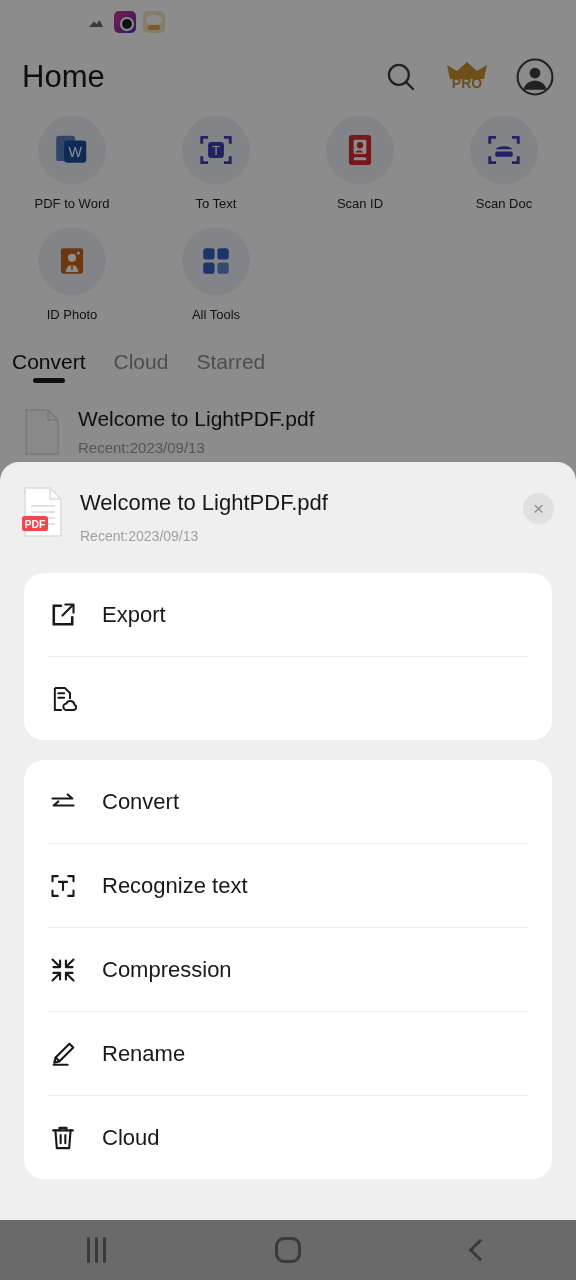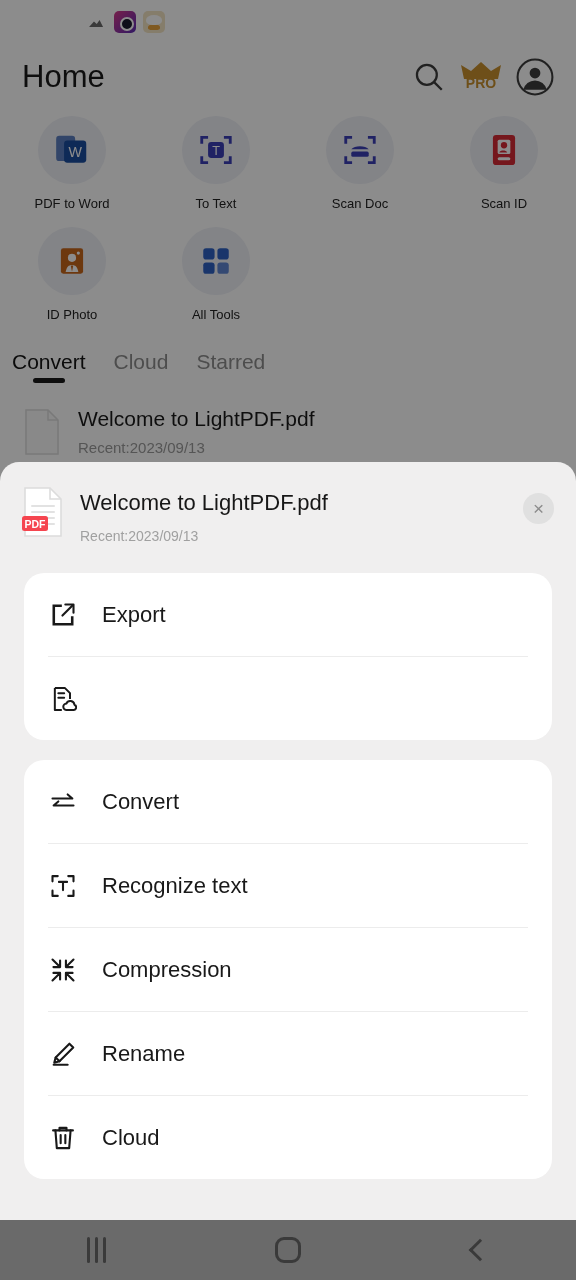--- a/index.html
+++ b/index.html
@@ -42,21 +42,21 @@
      border-radius:50% 50% 40% 40%; background:#fff; box-shadow:0 7px 0 -2px #e8a33d;}
   .dot-small { width:7px; height:7px; border-radius:50%; background:#ffffff; display:inline-block; }
   .bat { width: 15px; height: 22px; background:#fff; border-radius:3px; position: relative; }
   .bat:before { content:""; position:absolute; top:-3px; left:4px; width:7px; height:3px; background:#fff; border-radius:2px;}
 
   #app-header {
     display: flex; align-items: center;
     padding: 14px 22px 10px 22px;
   }
   #app-header .title { font-size: 31px; color: #1b1b1b; font-weight: 400; }
-  #app-header .actions { margin-left: auto; display: flex; align-items: center; gap: 12px; }
+  #app-header .actions { margin-left: auto; display: flex; align-items: center; gap: 26px; }
 
   .toolgrid { padding: 10px 0 6px 0; }
   .toolrow { display: flex; }
   .toolcell { width: 144px; display: flex; flex-direction: column; align-items: center; }
   .toolcircle {
     width: 68px; height: 68px; border-radius: 50%;
     background: #eef0f6;
     display: flex; align-items: center; justify-content: center;
     margin-bottom: 12px;
   }
@@ -222,39 +222,39 @@
             <svg width="38" height="38" viewBox="0 0 24 24" stroke="#3b3fb6" stroke-width="1.8" fill="none">
               <path d="M3 8V4h4M17 4h4v4M21 16v4h-4M7 20H3v-4"></path>
               <rect x="7" y="7" width="10" height="10" rx="2" fill="#3b3fb6" stroke="none"></rect>
               <text x="12" y="15" font-size="8" fill="#fff" text-anchor="middle" stroke="none" font-family="Liberation Sans">T</text>
             </svg>
           </div>
           <div class="toollabel">To Text</div>
         </div>
         <div class="toolcell">
           <div class="toolcircle">
-            <svg width="38" height="38" viewBox="0 0 24 24" stroke="#3b3fb6" stroke-width="1.8" fill="none">
-              <path d="M3 8V4h4M17 4h4v4M21 16v4h-4M7 20H3v-4"></path>
-              <path d="M6.5 11.5c2-2.5 9-2.5 11 0z" fill="#3b3fb6" stroke="none"></path>
-              <rect x="6.5" y="13" width="11" height="3.3" rx="1" fill="#3b3fb6" stroke="none"></rect>
-            </svg>
-          </div>
-          <div class="toollabel">Scan Doc</div>
-        </div>
-        <div class="toolcell">
-          <div class="toolcircle">
             <svg width="38" height="38" viewBox="0 0 24 24">
               <rect x="5" y="2.5" width="14" height="19" rx="2" fill="#d62b35"></rect>
               <rect x="8" y="5.5" width="8" height="9" rx="1" fill="#fff"></rect>
               <circle cx="12" cy="9" r="2" fill="#d62b35"></circle>
               <path d="M9 13.5c.6-1.6 4.4-1.6 5 0z" fill="#d62b35"></path>
               <rect x="8" y="16.5" width="8" height="2" rx="1" fill="#fff"></rect>
             </svg>
           </div>
           <div class="toollabel">Scan ID</div>
+        </div>
+        <div class="toolcell">
+          <div class="toolcircle">
+            <svg width="38" height="38" viewBox="0 0 24 24" stroke="#3b3fb6" stroke-width="1.8" fill="none">
+              <path d="M3 8V4h4M17 4h4v4M21 16v4h-4M7 20H3v-4"></path>
+              <path d="M6.5 11.5c2-2.5 9-2.5 11 0z" fill="#3b3fb6" stroke="none"></path>
+              <rect x="6.5" y="13" width="11" height="3.3" rx="1" fill="#3b3fb6" stroke="none"></rect>
+            </svg>
+          </div>
+          <div class="toollabel">Scan Doc</div>
         </div>
       </div>
       <div class="toolrow" style="margin-top:16px;">
         <div class="toolcell">
           <div class="toolcircle">
             <svg width="38" height="38" viewBox="0 0 24 24">
               <rect x="5" y="4" width="14" height="16" rx="1.5" fill="#c6661b"></rect>
               <circle cx="12" cy="10" r="2.6" fill="#fff"></circle>
               <path d="M8 19c.6-3.2 1.9-4.4 4-4.4s3.4 1.2 4 4.4z" fill="#fff"></path>
               <path d="M11.2 14.8h1.6l-.8 4z" fill="#c6661b"></path>

